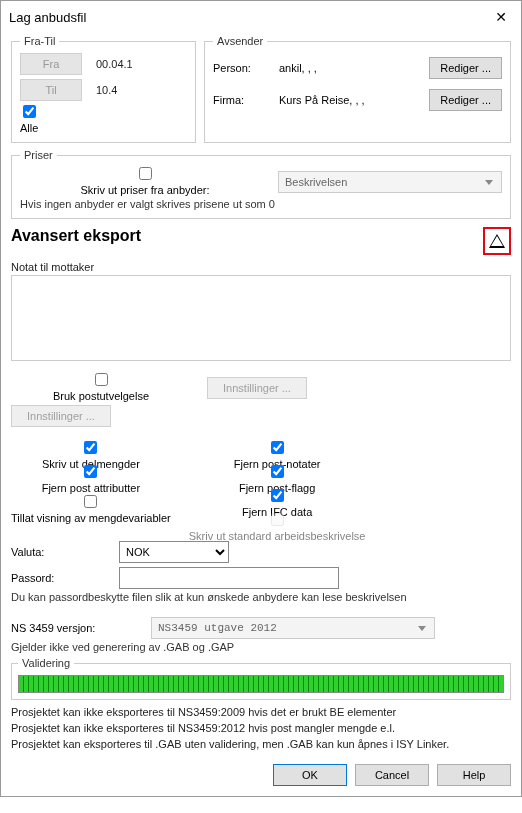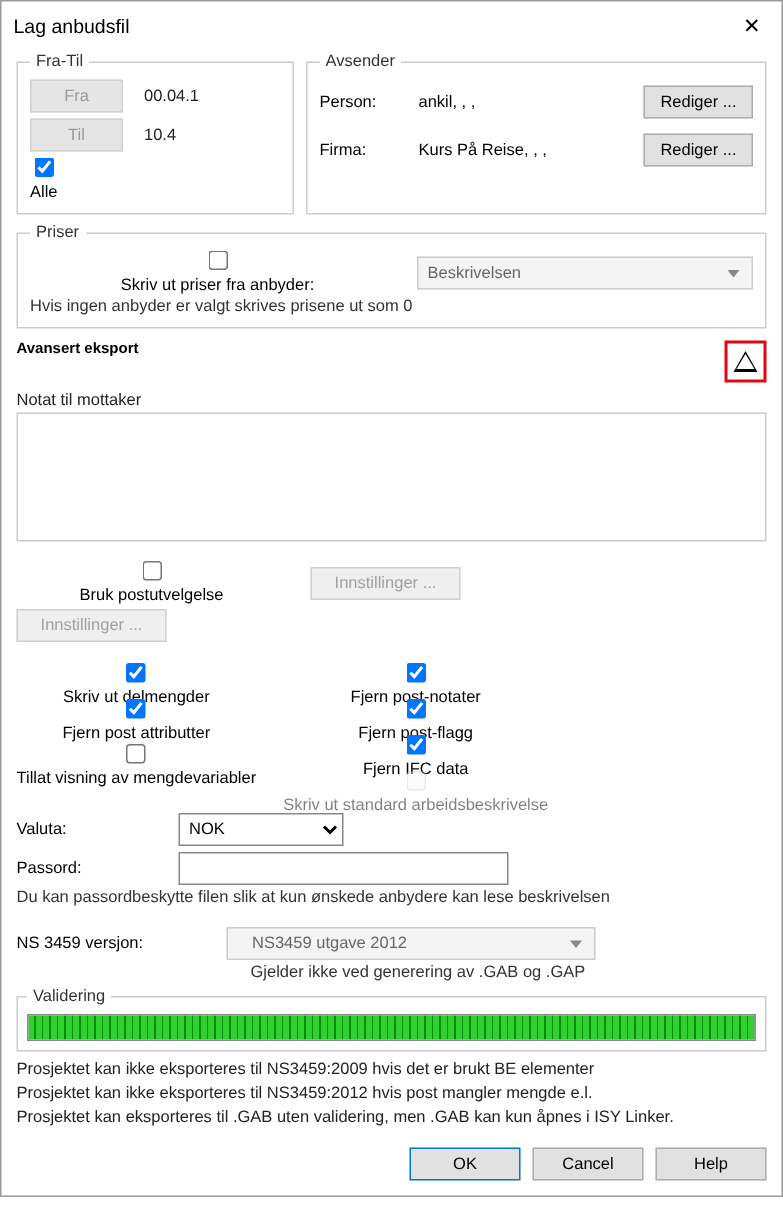--- a/index.html
+++ b/index.html
@@ -18,38 +18,38 @@
   .chk { display: inline-flex; align-items: center; gap: 4px; flex-direction: column; }
   .chk input { margin: 0; }
   .avs-grid { display: grid; grid-template-columns: 56px 1fr auto; row-gap: 10px; column-gap: 10px; align-items: center; }
   .btn { background: #e1e1e1; border: 1px solid #adadad; height: 22px; padding: 0 10px; min-width: 70px; text-align: center; line-height: 20px; cursor: default; }
   .btn-disabled { background: #efefef; border: 1px solid #d0d0d0; color: #a0a0a0; height: 22px; padding: 0 10px; min-width: 100px; text-align: center; line-height: 20px; }
   .priser-row { display: flex; align-items: center; gap: 8px; }
   .priser-desc { color: #333; margin-top: 2px; }
   .combo { border: 1px solid #ccc; background: #f4f4f4; color: #666; height: 22px; line-height: 20px; padding: 0 6px; position: relative; flex: 1; min-width: 160px; }
   .combo::after { content: ""; position: absolute; right: 8px; top: 8px; border-left: 4px solid transparent; border-right: 4px solid transparent; border-top: 5px solid #888; }
   .section-head { display: flex; justify-content: space-between; align-items: flex-start; margin: 8px 0 6px 0; }
-  .section-title { font-weight: 600; font-size: 10px; }
+  .section-title { font-weight: 600; font-size: 16px; }
   .red-square { width: 28px; height: 28px; border: 2px solid #e30613; display: flex; align-items: center; justify-content: center; }
   .tri-up { width: 0; height: 0; border-left: 8px solid transparent; border-right: 8px solid transparent; border-bottom: 14px solid #000; position: relative; }
   .tri-up::after { content: ""; position: absolute; top: 2px; left: -6px; width: 0; height: 0; border-left: 6px solid transparent; border-right: 6px solid transparent; border-bottom: 10px solid #fff; }
   .label-plain { color: #222; margin: 6px 0 2px 0; display: block; }
   textarea.notat { width: 100%; height: 86px; border: 1px solid #ccc; resize: none; padding: 2px 4px; }
   .two-col { display: flex; gap: 18px; margin-top: 6px; }
   .col { display: flex; flex-direction: column; gap: 4px; }
   .col .chk { height: 20px; }
   .row-inline { display: flex; align-items: center; gap: 8px; margin-top: 8px; }
   .row-inline .lbl { width: 100px; }
   select.combo-live { border: 1px solid #888; height: 22px; width: 110px; background: #fff; padding: 0 2px; }
   input.text-input { border: 1px solid #888; height: 22px; width: 220px; padding: 0 4px; }
   .hint { color: #333; margin-top: 2px; }
   .ns-row { display: flex; align-items: center; gap: 20px; margin-top: 14px; }
-  .ns-combo { border: 1px solid #ccc; background: #f4f4f4; color: #666; height: 22px; line-height: 20px; padding: 0 16px; position: relative; width: 246px; }
+  .ns-combo { border: 1px solid #ccc; background: #f4f4f4; color: #666; height: 22px; line-height: 20px; padding: 0 6px; position: relative; width: 284px; font-family: Liberation Mono, monospace; }
   .ns-combo::after { content: ""; position: absolute; right: 8px; top: 8px; border-left: 4px solid transparent; border-right: 4px solid transparent; border-top: 5px solid #888; }
-  .ns-note { margin-left: 156px; margin-top: 2px; color: #333; }
+  .ns-note { margin-top: 2px; color: #333; }
   .validering-box { border: 1px solid #ccc; margin-top: 4px; padding: 4px 6px 6px 6px; }
   .progress { height: 18px; border: 1px solid #888; background: repeating-linear-gradient(90deg, #2fd12f 0, #2fd12f 4px, #0a8a0a 4px, #0a8a0a 5px); margin-top: 2px; }
   .val-msgs { margin-top: 6px; }
   .val-msgs div { margin: 4px 0; color: #222; }
   .button-row { display: flex; justify-content: flex-end; gap: 8px; margin-top: 14px; }
   .button-row .btn { min-width: 74px; }
   .small-gap { height: 4px; }
   .grp-left { width: 185px; }
   .grp-right { flex: 1; }
   .utvalg-row { display: flex; align-items: center; gap: 16px; margin: 3px 0; }

